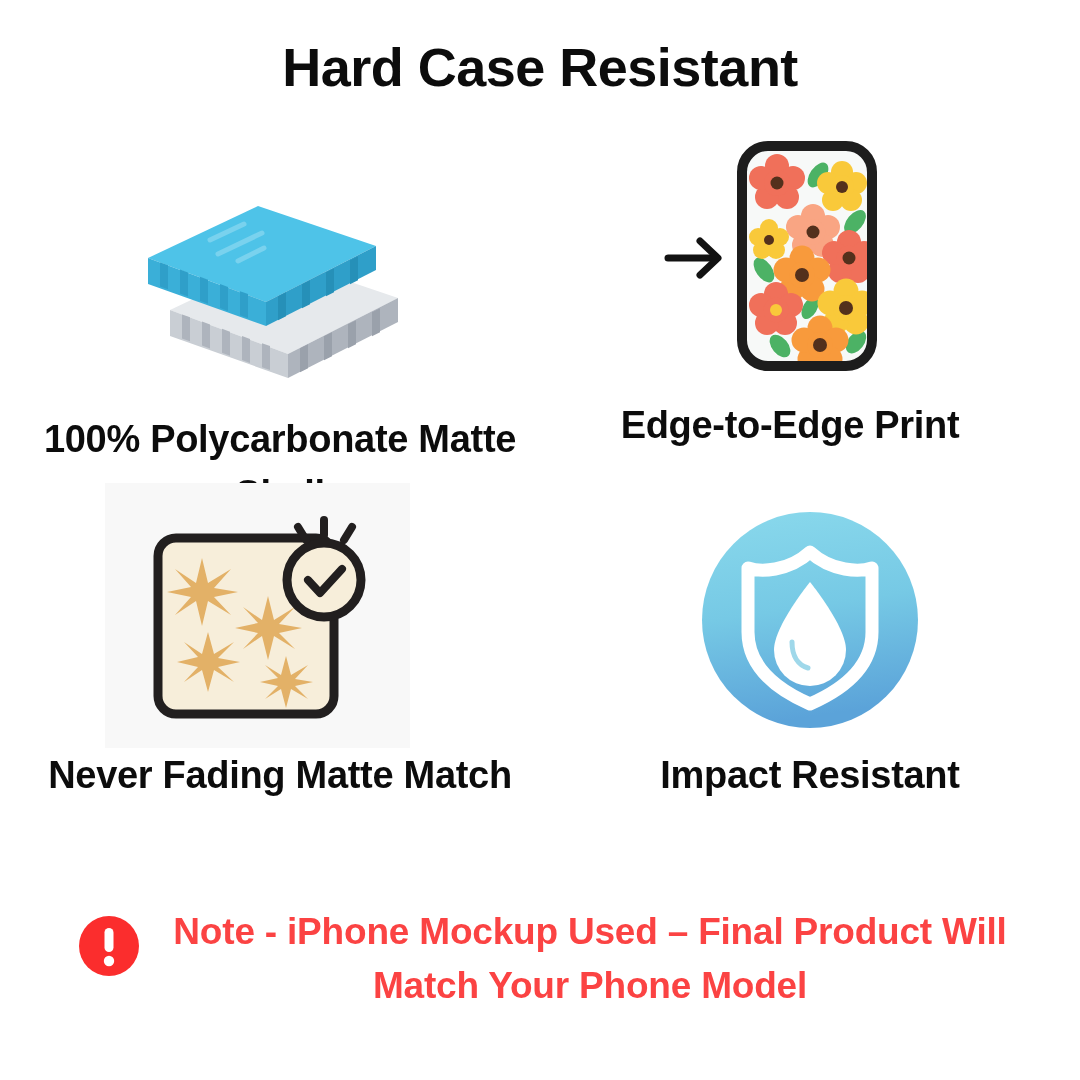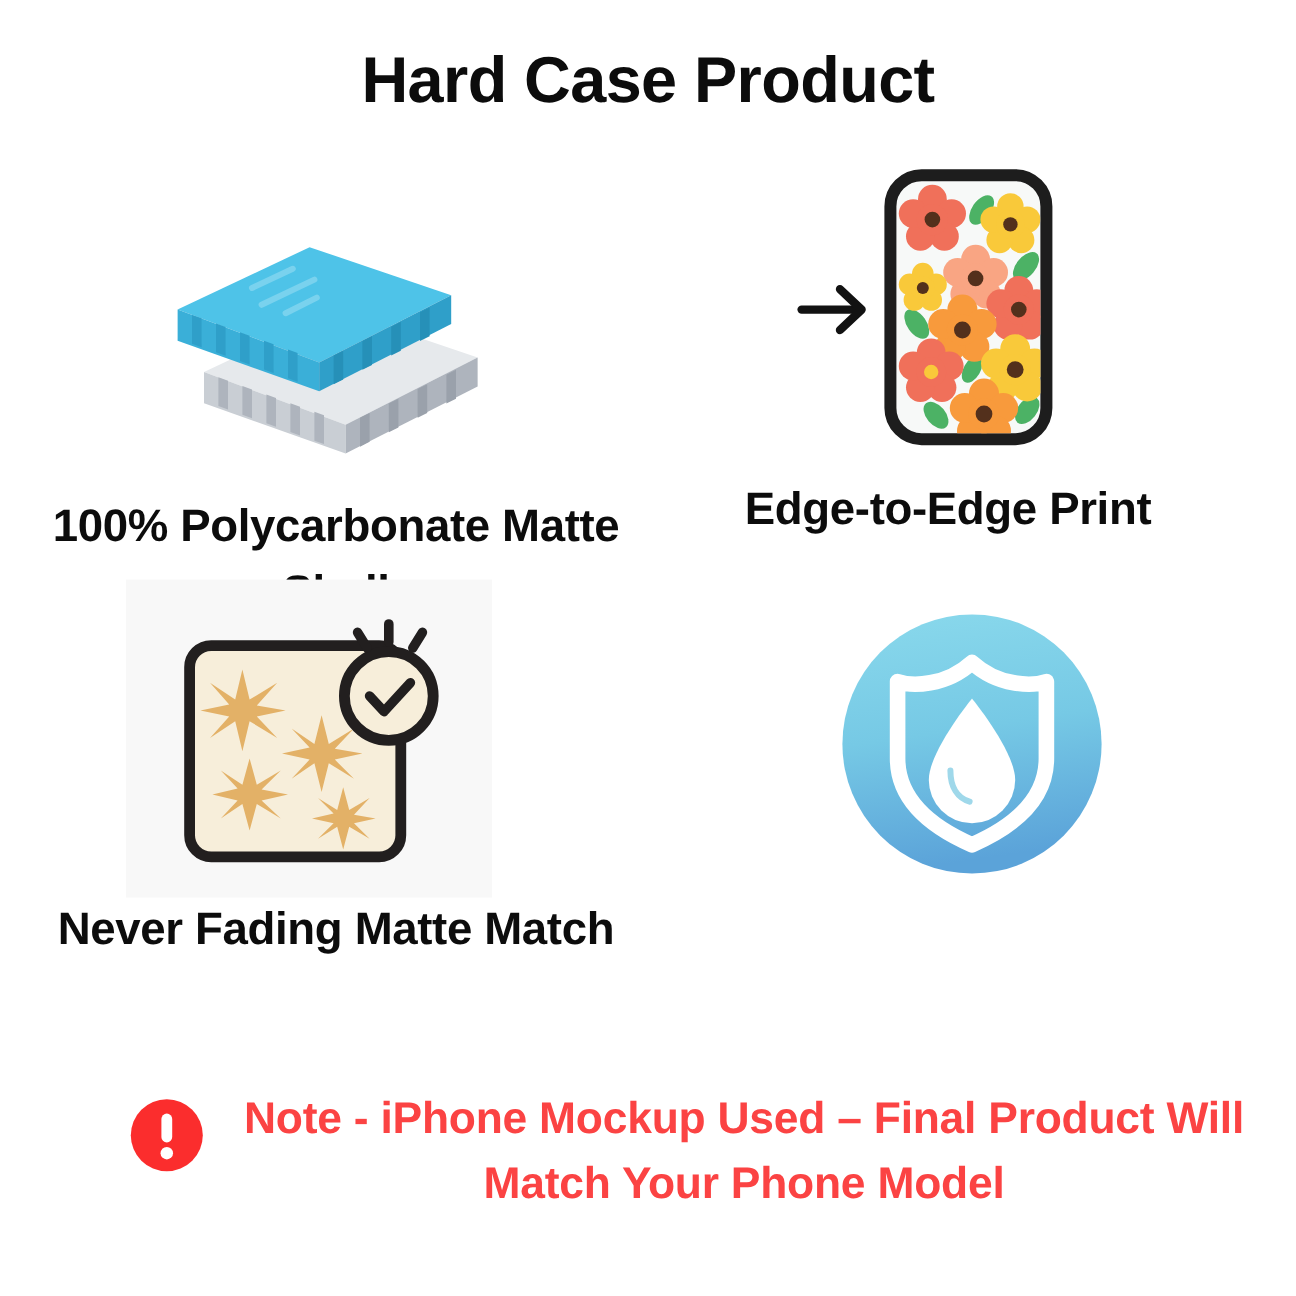--- a/index.html
+++ b/index.html
@@ -79,21 +79,20 @@
   #f4 .feature-icon { left: 140px; top: 30px; width: 220px; height: 220px; }
   #f4 .feature-label { left: 0; top: 268px; width: 500px; }
 
   
   .note {
     position: absolute;
     left: 0;
     top: 905px;
     width: 924px;
     height: 120px;
-    margin-left: 30px;
   }
   .note-icon {
     position: absolute;
     left: 78px;
     top: 10px;
     width: 62px;
     height: 62px;
   }
   .note-text {
     position: absolute;
@@ -107,21 +106,21 @@
     color: #fb4343;
     letter-spacing: -0.2px;
   }
   svg { display: block; overflow: visible; }
 </style>
 </head>
 <body>
 
 <div class="page">
 
-  <div class="page-title">Hard Case Product</div>
+  <div class="page-title">Hard Case Resistant</div>
 
   <div class="feature" id="f1">
     <div class="feature-icon">
       <svg viewBox="0 0 280 200" width="280" height="200">
 
         <g>
           <polygon points="30,140 140,88 258,128 148,184" fill="#e6e9ec"></polygon>
           <polygon points="30,140 148,184 148,208 30,166" fill="#c9ced4"></polygon>
           <polygon points="148,184 258,128 258,152 148,208" fill="#aeb4bd"></polygon>
           <g fill="#aeb4bd">
@@ -359,20 +358,21 @@
                  L 48 58
                  C 60 62, 88 62, 110 42 Z" fill="none" stroke="#ffffff" stroke-width="13" stroke-linejoin="round"></path>
 
         <path d="M110 72
                  C 110 72, 146 116, 146 140
                  A 36 36 0 0 1 74 140
                  C 74 116, 110 72, 110 72 Z" fill="#ffffff"></path>
         <path d="M92 132 C 92 146, 98 155, 108 158" fill="none" stroke="#9fd8ea" stroke-width="5" stroke-linecap="round"></path>
       </svg>
     </div>
+    <div class="feature-label">Impact Resistant</div>
   </div>
 
   <div class="note">
     <div class="note-icon">
       <svg viewBox="0 0 62 62" width="62" height="62">
         <circle cx="31" cy="31" r="30" fill="#fb2d2d"></circle>
         <rect x="26.5" y="13" width="9" height="24" rx="4.5" fill="#ffffff"></rect>
         <circle cx="31" cy="46" r="5.2" fill="#ffffff"></circle>
       </svg>
     </div>

